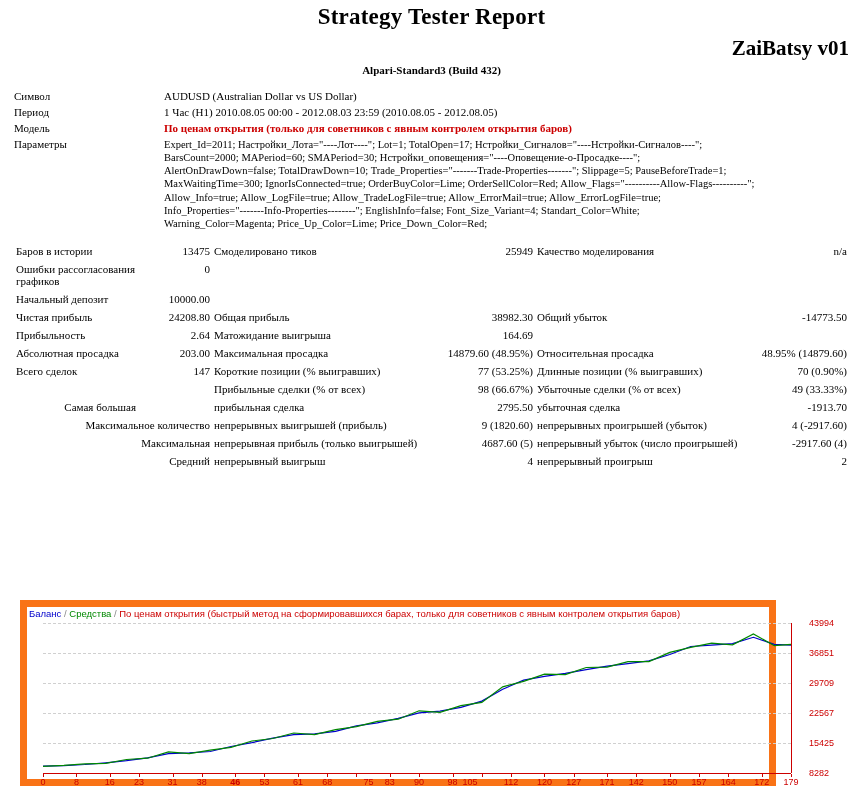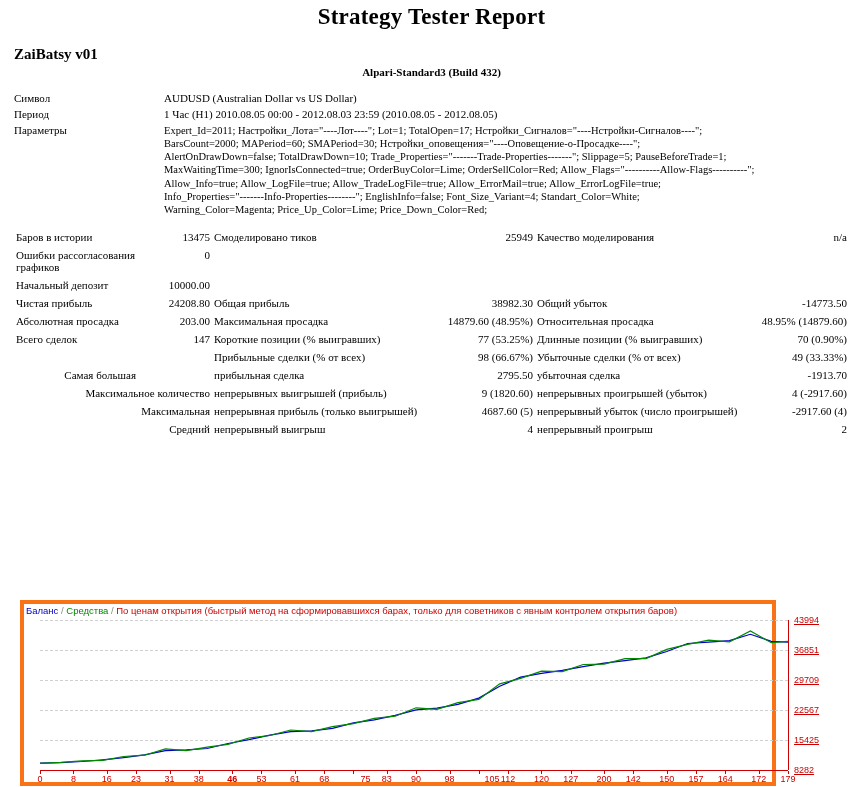--- a/index.html
+++ b/index.html
@@ -25,24 +25,24 @@
   }
   .title {
     text-align: center;
     font-family: "Liberation Serif", serif;
     font-weight: bold;
     font-size: 23px;
     margin-top: 4px;
     letter-spacing: 0.2px;
   }
   .subtitle {
-    text-align: left;
+    text-align: right;
     font-weight: bold;
-    font-size: 15px;
-    margin-top: 16px;
+    font-size: 21px;
+    margin-top: 6px;
   }
   .broker {
     text-align: center;
     font-weight: bold;
     font-size: 11px;
     margin-top: 3px;
   }
 
   table.hdr {
     width: 100%;
@@ -90,21 +90,21 @@
 
   .r-lbl { text-align: right; padding-right: 6px; }
 
   
   .chart-wrap {
     position: absolute;
     left: 20px;
     top: 596px;
     width: 756px;
     height: 186px;
-    border: 4px solid #f97316;
+    border: 7px solid #f97316;
     background: #ffffff;
     box-sizing: border-box;
   }
   .legend {
     position: absolute;
     left: 2px;
     top: 1px;
     font-size: 9.5px;
     white-space: nowrap;
     font-family: "Liberation Sans", sans-serif;
@@ -133,22 +133,21 @@
     left: 768px;
     top: 8px;
     width: 48px;
     height: 166px;
     font-size: 9px;
     color: #cc0000;
     font-family: "Liberation Sans", sans-serif;
   }
   .ylabels div {
     position: absolute;
-    left: 2px;
-    text-decoration: underline;
+    left: 14px;
   }
   .xaxis {
     position: absolute;
     left: 16px;
     top: 166px;
     width: 748px;
     height: 20px;
     border-top: 1px solid #cc0000;
   }
   .xaxis span {
@@ -179,20 +178,24 @@
 
   <table class="hdr">
     <tbody>
         <tr>
       <td class="lbl">Символ</td>
       <td class="val">AUDUSD (Australian Dollar vs US Dollar)</td>
     </tr>
     <tr>
       <td class="lbl">Период</td>
       <td class="val">1 Час (H1) 2010.08.05 00:00 - 2012.08.03 23:59 (2010.08.05 - 2012.08.05)</td>
+    </tr>
+    <tr>
+      <td class="lbl">Модель</td>
+      <td class="val model-val">По ценам открытия (только для советников с явным контролем открытия баров)</td>
     </tr>
     <tr>
       <td class="lbl">Параметры</td>
       <td class="val params">Expert_Id=2011; Настройки_Лота="----Лот----"; Lot=1; TotalOpen=17; Нстройки_Сигналов="----Нстройки-Сигналов----";
 BarsCount=2000; MAPeriod=60; SMAPeriod=30; Нстройки_оповещения="----Оповещение-о-Просадке----";
 AlertOnDrawDown=false; TotalDrawDown=10; Trade_Properties="-------Trade-Properties-------"; Slippage=5; PauseBeforeTrade=1;
 MaxWaitingTime=300; IgnorIsConnected=true; OrderBuyColor=Lime; OrderSellColor=Red; Allow_Flags="----------Allow-Flags----------";
 Allow_Info=true; Allow_LogFile=true; Allow_TradeLogFile=true; Allow_ErrorMail=true; Allow_ErrorLogFile=true;
 Info_Properties="-------Info-Properties--------"; EnglishInfo=false; Font_Size_Variant=4; Standart_Color=White;
 Warning_Color=Magenta; Price_Up_Color=Lime; Price_Down_Color=Red;</td>
@@ -226,20 +229,28 @@
       <td class="c5"></td>
       <td class="c6"></td>
     </tr>
     <tr>
       <td class="c1">Чистая прибыль</td>
       <td class="c2">24208.80</td>
       <td class="c3">Общая прибыль</td>
       <td class="c4">38982.30</td>
       <td class="c5">Общий убыток</td>
       <td class="c6">-14773.50</td>
+    </tr>
+    <tr>
+      <td class="c1">Прибыльность</td>
+      <td class="c2">2.64</td>
+      <td class="c3">Матожидание выигрыша</td>
+      <td class="c4">164.69</td>
+      <td class="c5"></td>
+      <td class="c6"></td>
     </tr>
     <tr>
       <td class="c1">Абсолютная просадка</td>
       <td class="c2">203.00</td>
       <td class="c3">Максимальная просадка</td>
       <td class="c4">14879.60 (48.95%)</td>
       <td class="c5">Относительная просадка</td>
       <td class="c6">48.95% (14879.60)</td>
     </tr>
     <tr>
@@ -342,29 +353,29 @@
         <span style="left: 284.156px;">68</span>
         <i style="left: 313.408px;"></i>
         <span style="left: 313.408px; margin-left: 12px;">75</span>
         <i style="left: 346.838px;"></i>
         <span style="left: 346.838px;">83</span>
         <i style="left: 376.089px;"></i>
         <span style="left: 376.089px;">90</span>
         <i style="left: 409.52px;"></i>
         <span style="left: 409.52px;">98</span>
         <i style="left: 438.771px;"></i>
-        <span style="left: 452px;">105</span>
+        <span style="left: 427px;">105</span>
         <i style="left: 468.022px;"></i>
         <span style="left: 468.022px;">112</span>
         <i style="left: 501.453px;"></i>
         <span style="left: 501.453px;">120</span>
         <i style="left: 530.704px;"></i>
         <span style="left: 530.704px;">127</span>
         <i style="left: 564.134px;"></i>
-        <span style="left: 564.134px;">200</span>
+        <span style="left: 564.134px;">171</span>
         <i style="left: 593.385px;"></i>
         <span style="left: 593.385px;">142</span>
         <i style="left: 626.816px;"></i>
         <span style="left: 626.816px;">150</span>
         <i style="left: 656.067px;"></i>
         <span style="left: 656.067px;">157</span>
         <i style="left: 685.318px;"></i>
         <span style="left: 685.318px;">164</span>
         <i style="left: 718.749px;"></i>
         <span style="left: 718.749px;">172</span>

